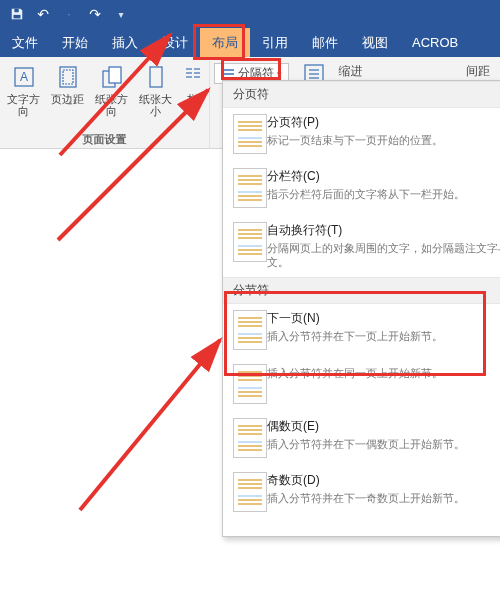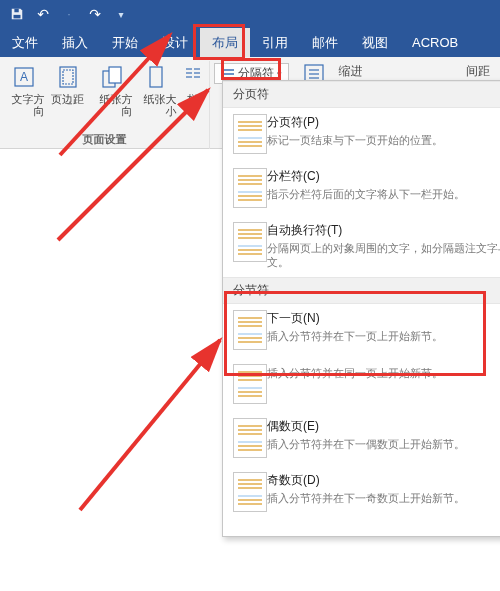--- a/index.html
+++ b/index.html
@@ -3,27 +3,27 @@
 <meta charset="utf-8">
 <style>
   * { box-sizing: border-box; margin: 0; padding: 0; font-family: "Microsoft YaHei", "Segoe UI", sans-serif; }
   body { width: 500px; height: 591px; background: #fff; overflow: hidden; position: relative; }
   .titlebar { height: 28px; background: #2b579a; display: flex; align-items: center; padding: 0 6px; gap: 4px; }
   .titlebar .tbtn { width: 22px; height: 22px; display: inline-flex; align-items: center; justify-content: center; color: #fff; font-size: 12px; }
   .titlebar .tbtn.undo::after { content: "↶"; font-size: 14px; }
   .titlebar .tbtn.redo::after { content: "↷"; font-size: 14px; }
   .ribbon-tabs { height: 29px; background: #2b579a; display: flex; align-items: stretch; color: #fff; font-size: 13px; }
   .ribbon-tabs .tab { padding: 0 12px; display: flex; align-items: center; cursor: default; }
-  .ribbon-tabs .tab.active { background: #e5e5e5; color: #2b579a; }
+  .ribbon-tabs .tab.active { background: #fdba74; color: #2b579a; }
   .ribbon { height: 92px; background: #f3f3f3; border-bottom: 1px solid #d4d4d4; display: flex; align-items: flex-start; padding: 4px 0 0 0; font-size: 11px; color: #444; }
   .rgroup { display: flex; flex-direction: column; align-items: center; padding: 0 4px; border-right: 1px solid #e1e1e1; height: 88px; }
   .rgroup .buttons { display: flex; gap: 2px; }
   .rbtn { width: 42px; display: flex; flex-direction: column; align-items: center; gap: 2px; padding-top: 2px; }
   .rbtn .icon { width: 28px; height: 28px; display: flex; align-items: center; justify-content: center; }
-  .rbtn .lbl { font-size: 11px; text-align: right; line-height: 12px; }
+  .rbtn .lbl { font-size: 11px; text-align: center; line-height: 12px; }
   .groupname { margin-top: auto; font-size: 11px; color: #666; padding-bottom: 2px; font-weight: bold; }
   .smallrow { display: flex; align-items: center; gap: 6px; padding: 2px 6px; font-size: 12px; color: #444; }
   .breaksbtn { display: inline-flex; align-items: center; gap: 3px; border: 1px solid #c5c5c5; background: #fdfdfd; padding: 1px 6px; font-size: 12px; }
   .rightarea { flex: 1; display: flex; flex-direction: column; }
   .rightarea .toprow { display: flex; align-items: flex-start; gap: 14px; padding: 2px 4px 0 4px; }
   .menu { position: absolute; left: 222px; top: 80px; width: 319px; background: #fff; border: 1px solid #c6c6c6; box-shadow: 2px 3px 6px rgba(0,0,0,.2); font-size: 12px; padding-bottom: 16px; }
   .menu .section-title { background: #f1f1f1; color: #444; padding: 4px 10px; font-size: 12px; border-top: 1px solid #e6e6e6; border-bottom: 1px solid #e6e6e6; }
   .menu .item { display: flex; gap: 0; padding: 6px 10px 8px 10px; }
   .menu .item .thumb { width: 34px; height: 40px; border: 1px solid #c9c9c9; background: #fff; position: relative; flex-shrink: 0; }
   .menu .item .thumb::before, .menu .item .thumb::after { content: ""; position: absolute; left: 4px; right: 4px; height: 2px; background: #e9c27a; }
@@ -50,22 +50,22 @@
       </svg>
   </span>
   <span class="tbtn undo"></span>
   <span class="tbtn" style="color:#7ea0cd">·</span>
   <span class="tbtn redo"></span>
   <span class="tbtn" style="font-size:10px;color:#cfe0f3">▾</span>
 </div>
 
 <div class="ribbon-tabs">
   <div class="tab">文件</div>
+  <div class="tab">开始</div>
   <div class="tab">插入</div>
-  <div class="tab">开始</div>
   <div class="tab">设计</div>
   <div class="tab active">布局</div>
   <div class="tab">引用</div>
   <div class="tab">邮件</div>
   <div class="tab">视图</div>
   <div class="tab">ACROB</div>
 </div>
 
 <div class="ribbon">
   <div class="rgroup" style="width:210px">

